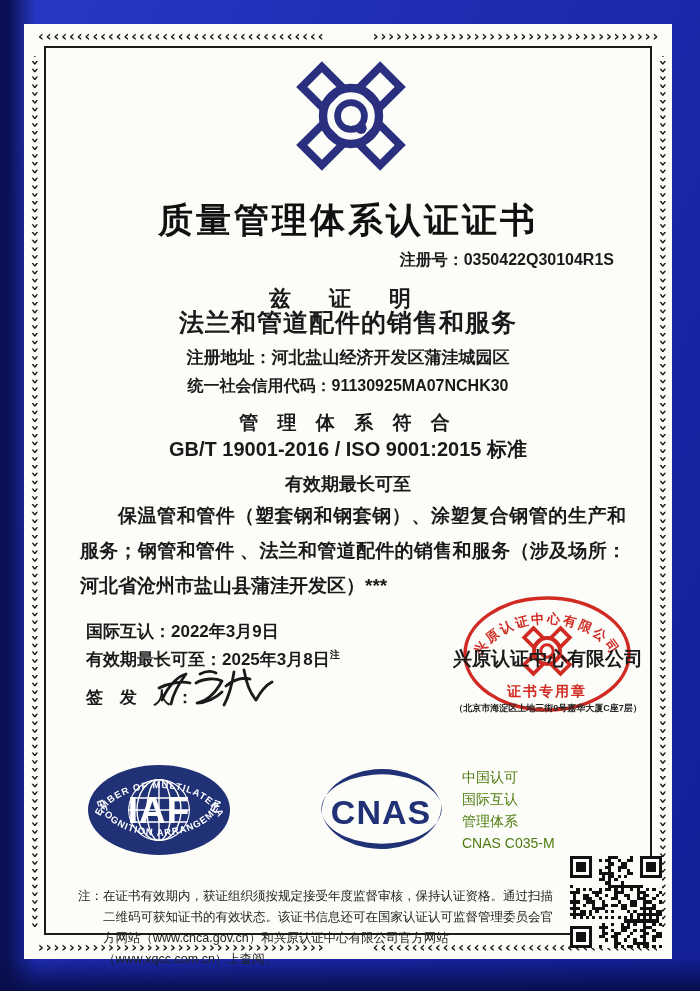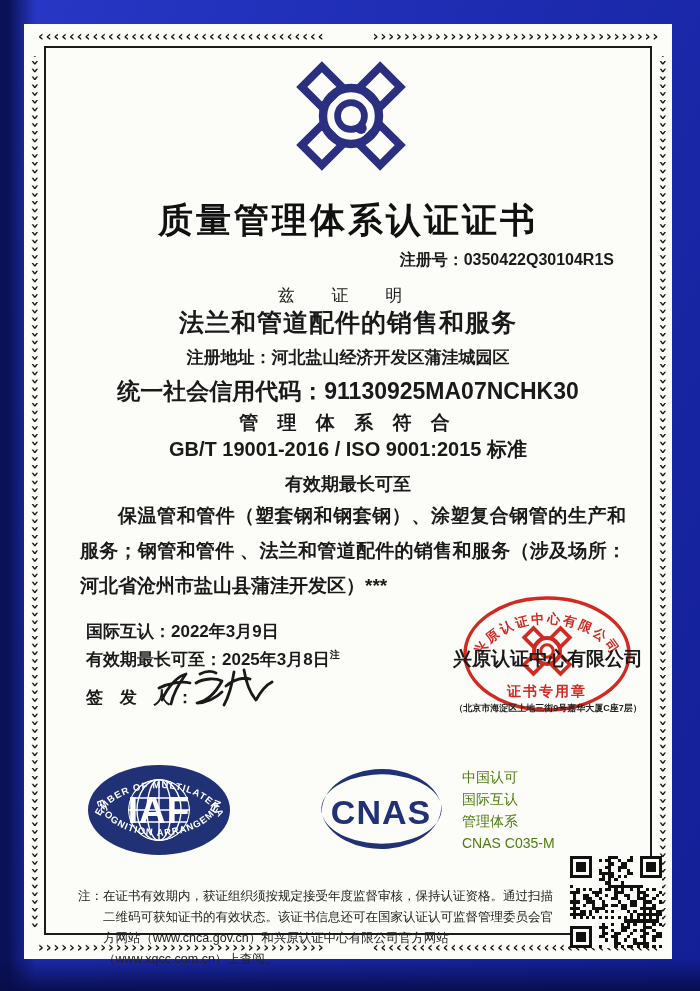--- a/index.html
+++ b/index.html
@@ -16,24 +16,24 @@
   .chev-half{display:block;max-width:46%;overflow:hidden;white-space:nowrap;}
   .chev-side{top:50%;white-space:nowrap;overflow:hidden;width:872px;height:16px;}
   .chev-side.left{left:10px;transform:translate(-50%,-50%) rotate(-90deg);}
   .chev-side.right{right:10px;transform:translate(50%,-50%) rotate(-90deg);}
   .inner{position:absolute;left:20px;top:22px;right:20px;bottom:24px;border:2px solid #1b1b1b;background:#fcfcf9;}
   .abs{position:absolute;}
   .ctr{left:0;right:0;text-align:center;white-space:nowrap;}
   .logo-main{left:249px;top:12px;width:112px;height:112px;color:#2a2f80;}
   .title{top:138px;font-size:35px;font-weight:700;letter-spacing:3px;color:#111;margin-top:11px;}
   .regline{top:202px;right:36px;font-size:16px;font-weight:700;white-space:nowrap;}
-  .hereby{top:236px;font-size:17px;font-weight:400;letter-spacing:16px;}
+  .hereby{top:236px;font-size:22px;font-weight:700;letter-spacing:16px;}
   .company{top:258px;font-size:25px;font-weight:700;letter-spacing:1px;}
   .addr{top:298px;font-size:17px;font-weight:700;}
-  .code{top:328px;font-size:23px;font-weight:700;}
+  .code{top:328px;font-size:16px;font-weight:700;}
   .conform{top:362px;font-size:19px;font-weight:700;letter-spacing:7px;}
   .standard{top:388px;font-size:20px;font-weight:700;}
   .scope-intro{top:424px;font-size:18px;font-weight:600;}
   .scope-text{top:450px;left:34px;right:24px;font-size:19px;font-weight:700;line-height:35px;text-indent:2em;text-align:justify;}
   .issue{top:572px;left:40px;font-size:17px;font-weight:700;}
   .valid{top:600px;left:40px;font-size:17px;font-weight:700;}
   .valid sup{font-size:10px;font-weight:700;}
   .signer{top:638px;left:40px;font-size:17px;font-weight:700;letter-spacing:6px;}
   .signature{left:108px;top:612px;width:132px;height:56px;}
   .stamp{left:413px;top:543px;width:176px;height:126px;z-index:1;}

